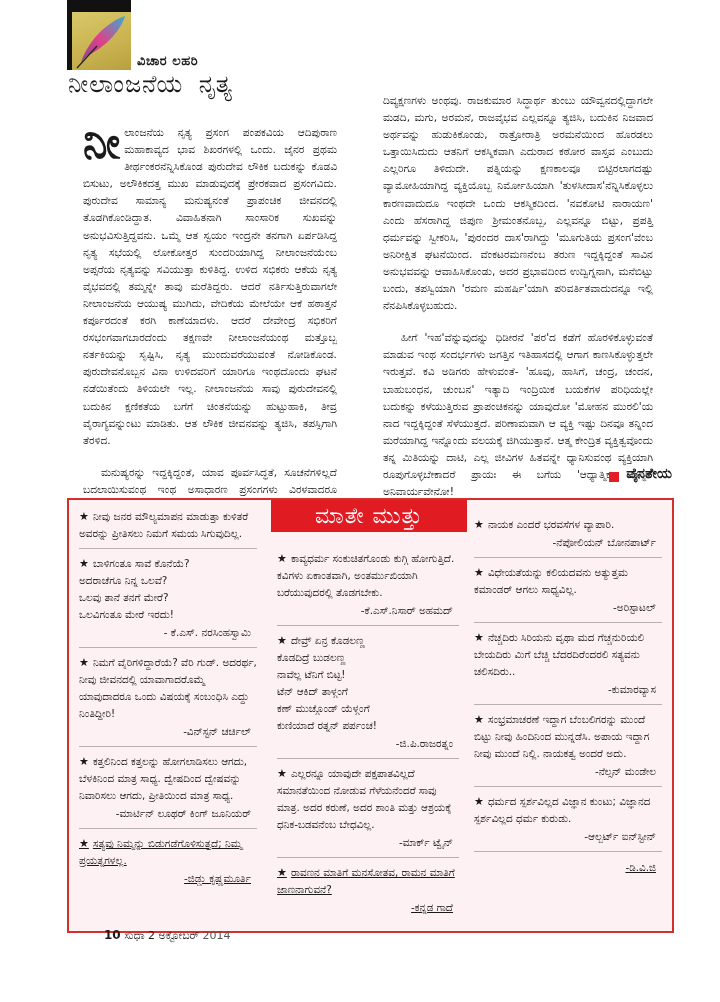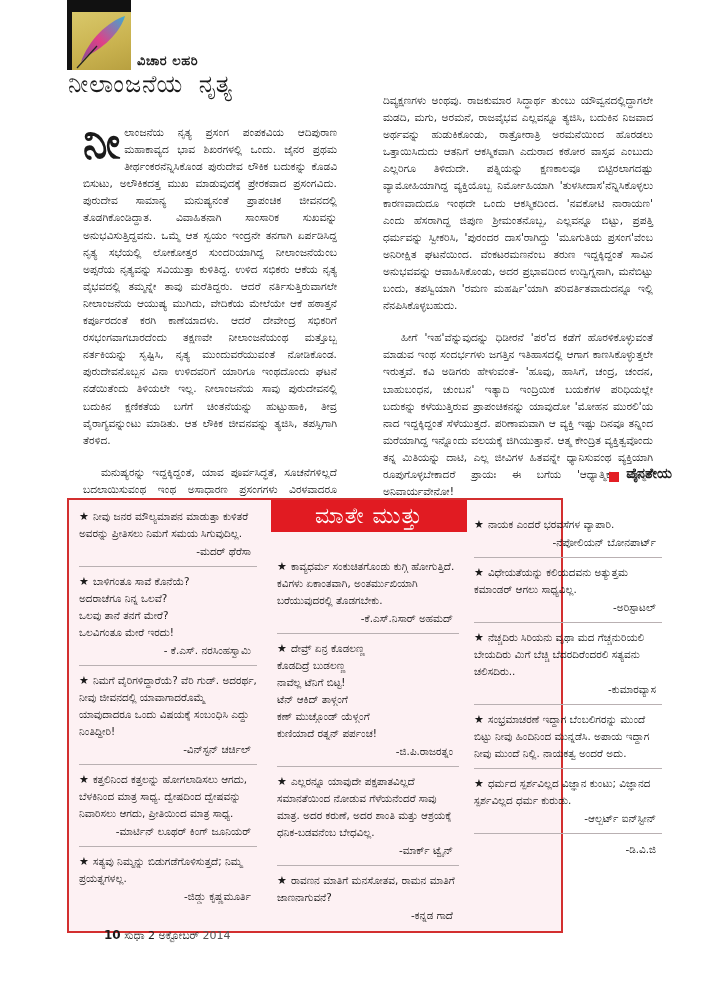--- a/index.html
+++ b/index.html
@@ -15,30 +15,30 @@
   .col { position:absolute; font-size:10.6px; line-height:17.1px; text-align:justify; }
   .col p { margin:15px; }
   .col p.indent { text-indent:18px; }
   .col-left { left:68px; top:109px; width:284px; }
   .col-right { left:368px; top:77px; width:300px; }
   .dropcap { float:left; font-family:"DejaVu Serif", serif; font-size:44px; line-height:34px;
              margin:2px 4px 0 0; font-weight:bold; }
   .byline { position:absolute; right:48px; top:465px; font-size:14px; font-weight:bold; display:flex; align-items:flex-end; gap:7px; }
   .byline .sq { width:10px; height:10px; background:#e31e24; display:inline-block; }
 
-  .quotes-box { position:absolute; left:67px; top:498px; width:496px; height:435px;
+  .quotes-box { position:absolute; left:67px; top:498px; width:607px; height:435px;
                 border:2px solid #d32f2f; background:#fdf1f3; box-sizing:border-box; }
   .qcol { position:absolute; top:0; bottom:0; font-size:10.4px; line-height:17px; }
   .qcol.c1 { left:0; width:196px; padding:0 8px 0 10px; box-sizing:border-box; }
   .qcol.c2 { left:202px; width:196px; padding:0 8px 0 6px; box-sizing:border-box; }
   .qcol.c3 { left:397px; width:206px; padding:0 10px 0 8px; box-sizing:border-box; }
   .box-title { height:32px; background:#e11b22; color:#fff; font-family:"DejaVu Serif", serif; font-size:22px;
-               text-align:center; line-height:32px; margin:0 -8px 20px -6px; letter-spacing:1px; }
+               text-align:center; line-height:32px; margin:0 -8px 12px -6px; letter-spacing:1px; }
   .quote { padding:6px 0 6px 0; border-bottom:1px solid #b9b0b2; }
-  .quote:last-child { border-bottom:none; }
+  .quote:last-child { border-bottom:none;text-decoration:underline; }
   .quote .text { white-space:pre-line; }
   .quote .star { font-size:11px; margin-right:4px; }
   .quote .author { text-align:right; margin-top:1px; padding-right:6px; }
   .c1 .quote:first-child { padding-top:8px; }
   .c3 .quote:first-child { padding-top:16px; }
 
   .footer { position:absolute; left:68px; top:928px; font-size:11px; }
   .footer .pg { font-weight:bold; font-size:12px;margin-left:36px; }
   .footer .yr { color:#555; }
 </style>
@@ -76,21 +76,20 @@
 
 <div class="byline">
   <span class="sq"></span>
   <span>ವೈನತೇಯ</span>
 </div>
 
 <div class="quotes-box">
   <div class="qcol c1">
       <div class="quote">
         <div class="text"><span class="star">★</span><span>ನೀವು ಜನರ ಮೌಲ್ಯಮಾಪನ ಮಾಡುತ್ತಾ ಕುಳಿತರೆ ಅವರನ್ನು ಪ್ರೀತಿಸಲು ನಿಮಗೆ ಸಮಯ ಸಿಗುವುದಿಲ್ಲ.</span></div>
-        <div class="author">-ಮದರ್ ಥೆರೆಸಾ</div>
       </div>
       <div class="quote">
         <div class="text"><span class="star">★</span><span>ಬಾಳಿಗಂತೂ ಸಾವೆ ಕೊನೆಯೆ?
 ಅದರಾಚೆಗೂ ನಿನ್ನ ಒಲವೆ?
 ಒಲವು ತಾನೆ ತನಗೆ ಮೇರೆ?
 ಒಲವಿಗಂತೂ ಮೇರೆ ಇರದು!</span></div>
         <div class="author">- ಕೆ.ಎಸ್. ನರಸಿಂಹಸ್ವಾಮಿ</div>
       </div>
       <div class="quote">
         <div class="text"><span class="star">★</span><span>ನಿಮಗೆ ವೈರಿಗಳಿದ್ದಾರೆಯೆ? ವೆರಿ ಗುಡ್. ಅದರರ್ಥ, ನೀವು ಜೀವನದಲ್ಲಿ ಯಾವಾಗಾದರೊಮ್ಮೆ ಯಾವುದಾದರೂ ಒಂದು ವಿಷಯಕ್ಕೆ ಸಂಬಂಧಿಸಿ ಎದ್ದು ನಿಂತಿದ್ದೀರಿ!</span></div>
@@ -137,20 +136,21 @@
       <div class="quote">
         <div class="text"><span class="star">★</span><span>ವಿಧೇಯತೆಯನ್ನು ಕಲಿಯದವನು ಅತ್ಯುತ್ತಮ ಕಮಾಂಡರ್ ಆಗಲು ಸಾಧ್ಯವಿಲ್ಲ.</span></div>
         <div class="author">-ಅರಿಸ್ಟಾಟಲ್</div>
       </div>
       <div class="quote">
         <div class="text"><span class="star">★</span><span>ನೆಚ್ಚದಿರು ಸಿರಿಯನು ವೃಥಾ ಮದ ಗೆಚ್ಚನುರಿಯಲಿ ಬೇಯದಿರು ಮಿಗೆ ಬೆಚ್ಚಿ ಬೆದರದಿರೆಂದರಲಿ ಸತ್ಯವನು ಚಲಿಸದಿರು..</span></div>
         <div class="author">-ಕುಮಾರವ್ಯಾಸ</div>
       </div>
       <div class="quote">
         <div class="text"><span class="star">★</span><span>ಸಂಭ್ರಮಾಚರಣೆ ಇದ್ದಾಗ ಬೆಂಬಲಿಗರನ್ನು ಮುಂದೆ ಬಿಟ್ಟು ನೀವು ಹಿಂದಿನಿಂದ ಮುನ್ನಡೆಸಿ. ಅಪಾಯ ಇದ್ದಾಗ ನೀವು ಮುಂದೆ ನಿಲ್ಲಿ. ನಾಯಕತ್ವ ಅಂದರೆ ಅದು.</span></div>
+        <div class="author">-ನೆಲ್ಸನ್ ಮಂಡೇಲ</div>
       </div>
       <div class="quote">
         <div class="text"><span class="star">★</span><span>ಧರ್ಮದ ಸ್ಪರ್ಶವಿಲ್ಲದ ವಿಜ್ಞಾನ ಕುಂಟು; ವಿಜ್ಞಾನದ ಸ್ಪರ್ಶವಿಲ್ಲದ ಧರ್ಮ ಕುರುಡು.</span></div>
         <div class="author">-ಆಲ್ಬರ್ಟ್ ಐನ್‌ಸ್ಟೀನ್</div>
       </div>
       <div class="quote">
         <div class="author">-ಡಿ.ವಿ.ಜಿ</div>
       </div>
     </div>
 </div>

